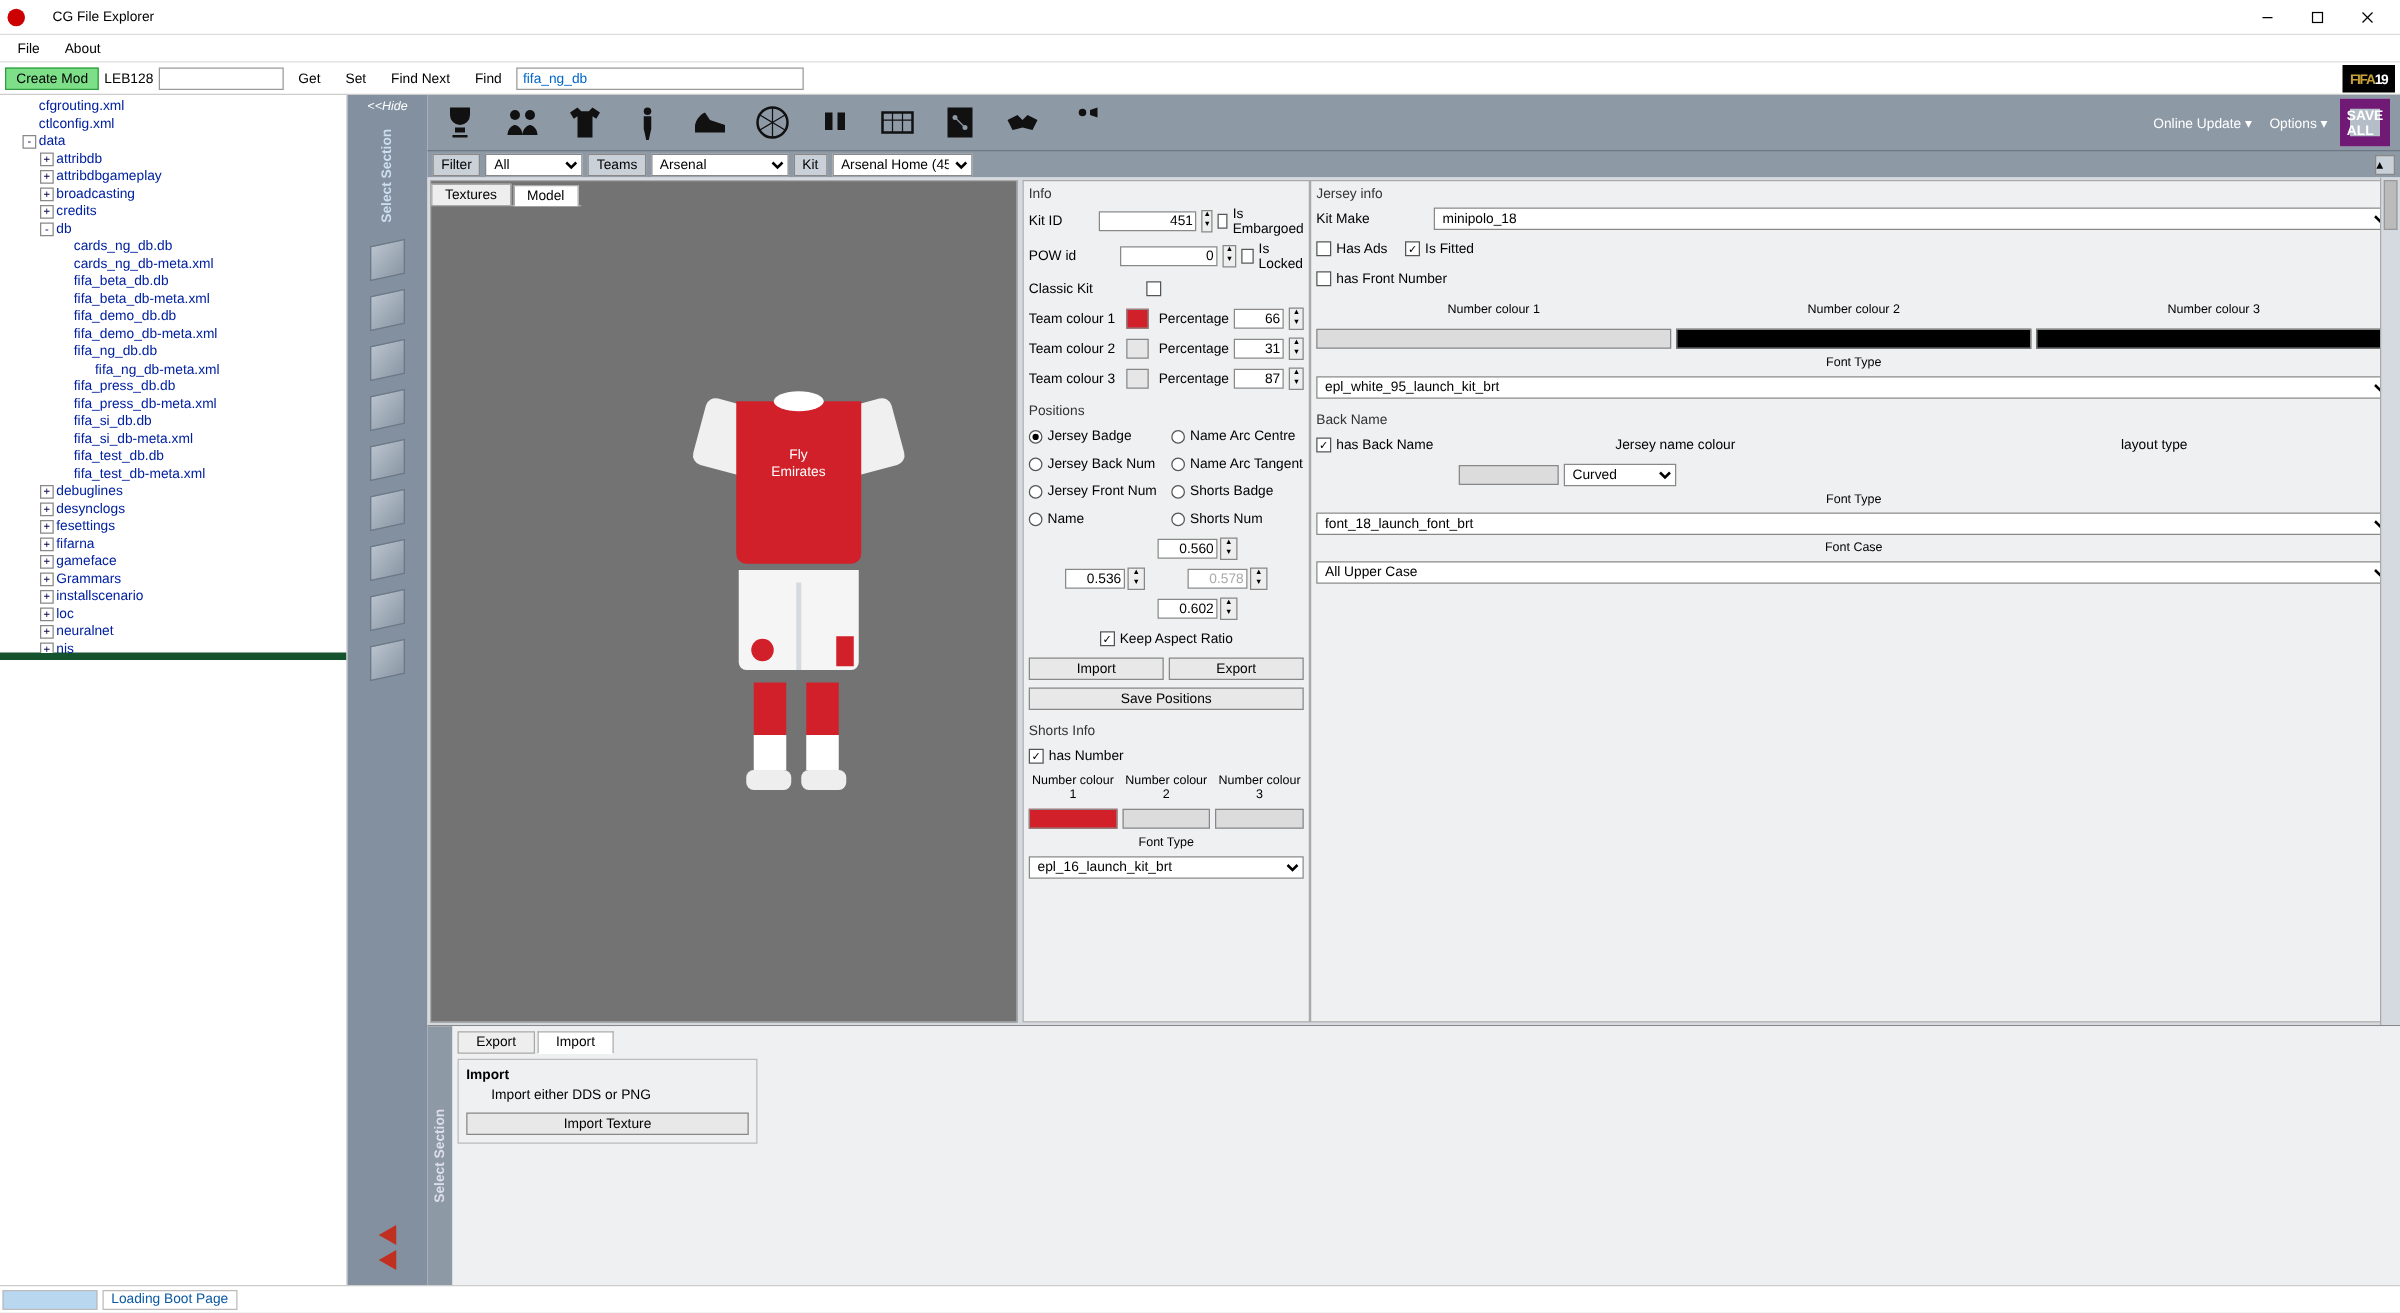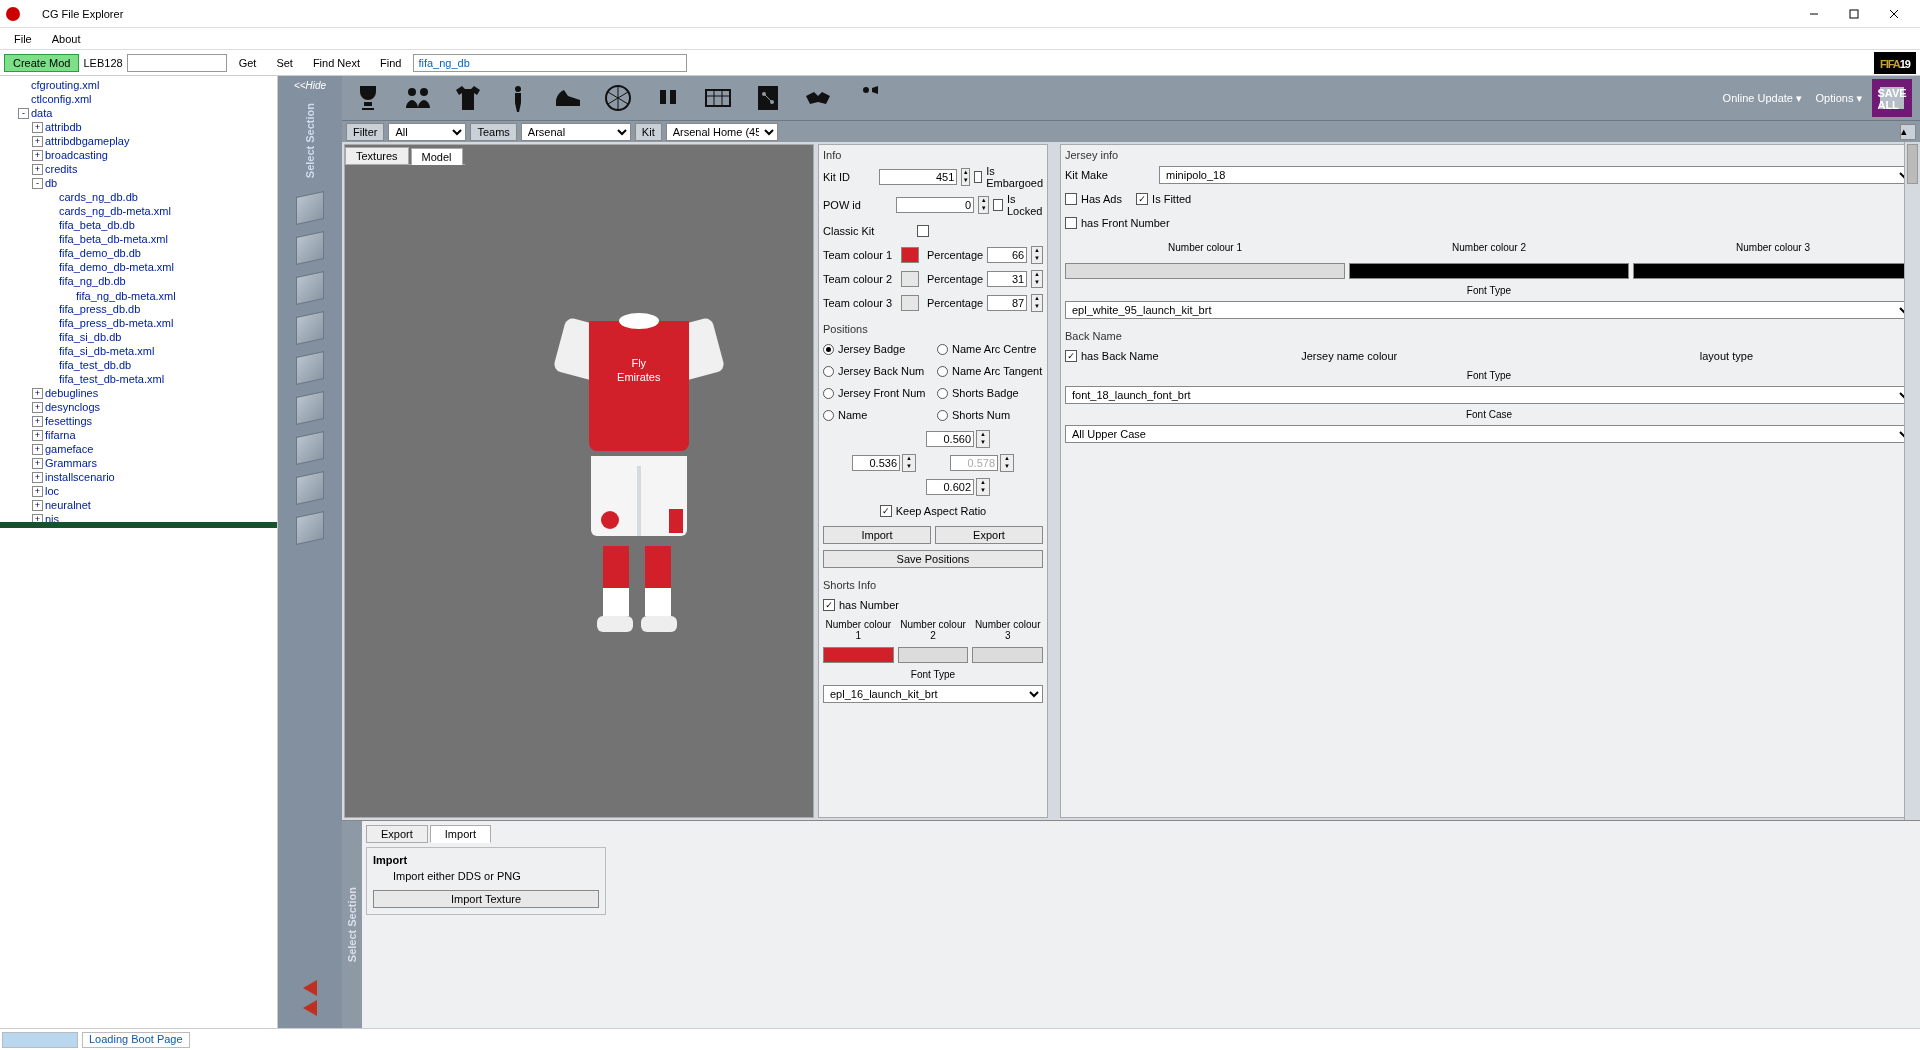--- a/index.html
+++ b/index.html
@@ -81,21 +81,21 @@
 .jersey .shorts{position:absolute;top:165px;left:52px;width:96px;height:80px;background:#f5f5f5;border-radius:0 0 6px 6px;}
 .jersey .shorts::after{content:"";position:absolute;left:46px;top:10px;width:4px;height:70px;background:#d5dae0;}
 .jersey .shorts-badge{position:absolute;top:220px;left:62px;width:18px;height:18px;border-radius:50%;background:#d1202a;}
 .jersey .shorts-trim{position:absolute;top:218px;left:130px;width:14px;height:24px;background:#d1202a;}
 .jersey .sock-l{position:absolute;top:255px;left:64px;width:26px;height:70px;background:linear-gradient(#d1202a 60%,#fff 60%);}
 .jersey .sock-r{position:absolute;top:255px;left:106px;width:26px;height:70px;background:linear-gradient(#d1202a 60%,#fff 60%);}
 .jersey .shoe-l{position:absolute;top:325px;left:58px;width:36px;height:16px;background:#eee;border-radius:6px;}
 .jersey .shoe-r{position:absolute;top:325px;left:102px;width:36px;height:16px;background:#eee;border-radius:6px;}
 
 
-.prop-area { flex:1; display:flex; gap:12px; padding:2px; overflow:hidden;}
+.prop-area { flex:1; display:flex; gap:0; padding:2px; overflow:hidden;}
 .prop-col { background:#eef0f2; border:1px solid #aaa; padding:4px; display:flex; flex-direction:column; gap:4px; }
 .prop-col.left{width:230px;}
 .prop-col.right{flex:1;}
 .group-title{color:#333;font-size:11px;}
 .row{display:flex;align-items:center;gap:4px;min-height:20px;}
 .row .l{width:90px;}
 .row .swatch{width:22px;height:16px;border:1px solid #888;}
 .num-input{width:60px;border:1px solid #888;padding:1px 2px;background:#fff;text-align:right;}
 .spin{width:14px;height:18px;border:1px solid #888;background:#eee;display:flex;flex-direction:column;}
 .spin div{flex:1;font-size:6px;text-align:center;line-height:1;}
@@ -160,21 +160,21 @@
 </div>
 
 <div class="toolbar-row">
   <div class="btn green">Create Mod</div>
   <div>LEB128</div>
   <input class="txt" style="width: 100px;" value="">
   <div class="btn" style="background:#fff;border:none">Get</div>
   <div class="btn" style="background:#fff;border:none">Set</div>
   <div class="btn" style="background:#fff;border:none">Find Next</div>
   <div class="btn" style="background:#fff;border:none">Find</div>
-  <input class="txt" style="width: 274px; color: rgb(0, 102, 204);" value="fifa_ng_db">
+  <input class="txt" style="width: 230px; color: rgb(0, 102, 204);" value="fifa_ng_db">
   <div class="fifa-logo"><span>FIFA</span><span style="color:#fff">19</span></div>
 </div>
 
 <div class="main-split">
 
   <div class="left-panel">
     <div class="tree" id="tree">
         <div class="tree-row" style="padding-left: 18px;">
           <span class="noexp"></span>
           <span class="lbl">cfgrouting.xml</span>
@@ -648,20 +648,25 @@
               <select class="sel"><option>epl_white_95_launch_kit_brt</option></select>
             </div>
 
           <div class="group-title" style="margin-top:6px">Back Name</div>
           <div class="row">
             <span class="chk on"></span> 
               <span>has Back Name</span>
             <div style="flex:1;text-align:center">Jersey name colour</div>
             <div style="flex:1;text-align:center">layout type</div>
           </div>
+          <div class="row">
+              <div style="width:110px"></div>
+              <div class="color-block" style="background:#dcdcdc;max-width:80px"></div>
+              <select class="sel" style="max-width:90px"><option>Curved</option></select>
+            </div>
           <div class="subhead">Font Type</div>
           <div class="row">
               <select class="sel"><option>font_18_launch_font_brt</option></select>
             </div>
           <div class="subhead">Font Case</div>
           <div class="row">
               <select class="sel"><option>All Upper Case</option></select>
             </div>
         </div>
       </div>

